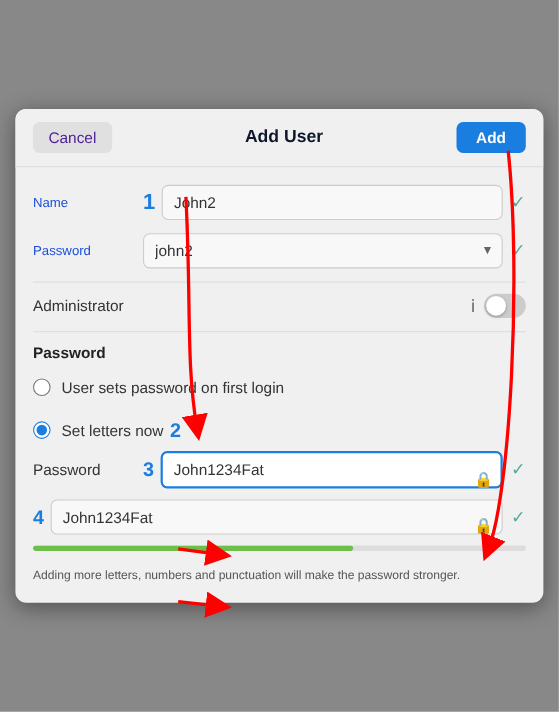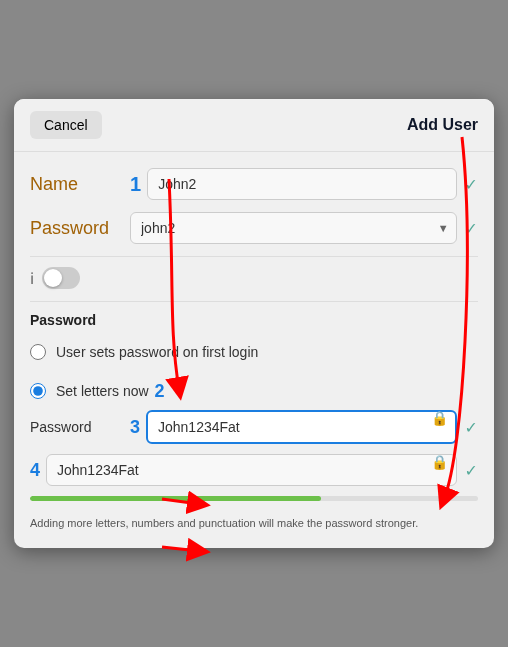--- a/index.html
+++ b/index.html
@@ -29,21 +29,21 @@
       padding: 12px 16px;
       border-bottom: 1px solid #ddd;
     }
     .cancel-btn {
       background: #e0e0e0;
       border: none;
       border-radius: 6px;
       padding: 6px 14px;
       font-size: 14px;
       cursor: pointer;
-      color: #000000;
+      color: #4c1d95;
     }
     .dialog-title {
       font-weight: 600;
       font-size: 16px;
       color: #0f172a;
     }
     .add-btn {
       background: #1a7de0;
       border: none;
       border-radius: 6px;
@@ -56,22 +56,22 @@
     .dialog-body {
       padding: 16px;
     }
     .form-row {
       display: flex;
       align-items: center;
       margin-bottom: 12px;
     }
     .form-label {
       width: 100px;
-      color: #a16207;
-      font-size: 18px;
+      color: #1d4ed8;
+      font-size: 12px;
       flex-shrink: 0;
     }
     .form-input-wrap {
       flex: 1;
       position: relative;
       display: flex;
       align-items: center;
     }
     .form-input {
       width: 100%;
@@ -162,21 +162,21 @@
     .pw-label {
       width: 100px;
       color: #333;
       font-size: 14px;
       flex-shrink: 0;
     }
     .pw-input-wrap {
       flex: 1;
       position: relative;
       display: flex;
-      align-items: flex-start;
+      align-items: flex-end;
     }
     .pw-input {
       width: 100%;
       padding: 7px 32px 7px 10px;
       border: 2px solid #1a7de0;
       border-radius: 6px;
       background: white;
       font-size: 14px;
       color: #333;
       outline: none;
@@ -237,20 +237,21 @@
   </style>
 </head>
 <body>
 
 <div class="dialog-wrap">
   <div class="dialog">
 
     <div class="dialog-header">
       <button class="cancel-btn">Cancel</button>
       <span class="dialog-title">Add User</span>
+      <button class="add-btn">Add</button>
     </div>
 
     <div class="dialog-body">
 
       <div class="form-row">
         <span class="form-label">Name</span>
         <span class="number-badge" style="margin-right:6px;">1</span>
         <div class="form-input-wrap">
           <input class="form-input" type="text" value="John2" style="">
         </div>
@@ -262,20 +263,21 @@
         <div class="form-input-wrap" style="position:relative;">
           <input class="form-input" type="text" style="padding-right: 28px;" value="john2">
           <span class="dropdown-arrow">▼</span>
         </div>
         <span class="check-icon">✓</span>
       </div>
 
       <hr class="divider">
 
       <div class="admin-row">
+        <span class="admin-label">Administrator</span>
         <span class="info-icon">ℹ</span>
         <div class="toggle">
           <div class="toggle-knob"></div>
         </div>
       </div>
 
       <hr class="divider">
 
       <div class="section-title">Password</div>
 

